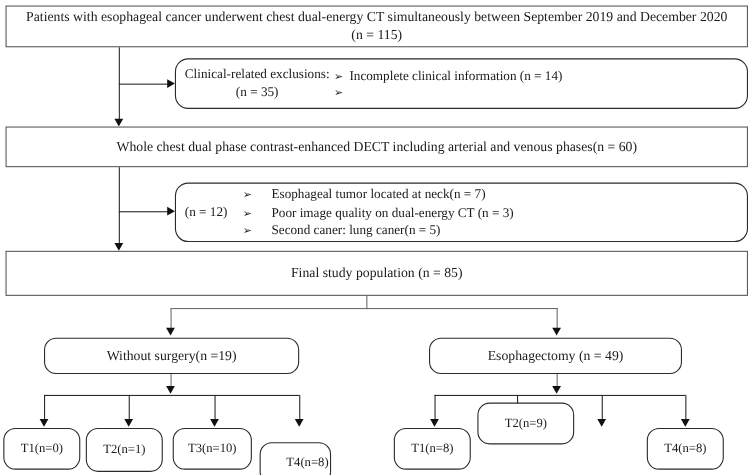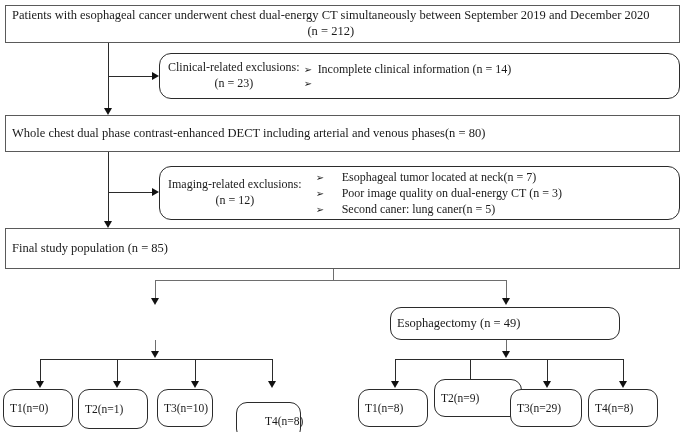--- a/index.html
+++ b/index.html
@@ -18,20 +18,21 @@
   }
 
   
   .box {
     position: absolute;
     box-sizing: border-box;
     background: #ffffff;
     border: 1.4px solid #4a4a4a;
     display: flex;
     align-items: center;
+    justify-content: center;
     text-align: center;
     line-height: 1.25;
   }
   .box.rect {
     border-radius: 0;
     border-color: #5a5a5a;
   }
   .box.round {
     border-radius: 11px;
     border-color: #2b2b2b;
@@ -106,59 +107,58 @@
   .fs11 { font-size: 11.5px; }
 </style>
 </head>
 <body>
 
 <div id="canvas">
 
   <div class="box rect fs13" style="left:5px; top:5px; width:675px; height:38px;">
     <span class="txt">
       <span>Patients with esophageal cancer underwent chest dual-energy CT simultaneously between September 2019 and December 2020</span><br>
-      <span>(n = 212)</span>
+      <span>(n = 115)</span>
     </span>
   </div>
 
   <div class="vline" style="left:108px; top:43px; width:1.2px; height:66px;"></div>
   <div class="arrow-down" style="left:104px; top:108px;"></div>
 
   <div class="hline" style="left:108px; top:76px; width:45px; height:1.2px;"></div>
   <div class="arrow-right" style="left:152px; top:72px;"></div>
 
   <div class="excl fs12" style="left:159px; top:53px; width:521px; height:46px;">
     <div class="excl-left">
       <div>Clinical-related exclusions:</div>
-      <div>(n = 23)</div>
+      <div>(n = 35)</div>
     </div>
     <div class="excl-right">
       <div class="excl-item">
         <span class="bullet tight">➢</span>
         <span class="itxt">Incomplete clinical information (n = 14)</span>
       </div>
       <div class="excl-item">
         <span class="bullet">➢</span>
       </div>
     </div>
   </div>
 
   <div class="box rect fs13" style="left:5px; top:115px; width:675px; height:37px;">
-    <span class="txt">Whole chest dual phase contrast-enhanced DECT including arterial and venous phases(n = 80)</span>
+    <span class="txt">Whole chest dual phase contrast-enhanced DECT including arterial and venous phases(n = 60)</span>
   </div>
 
   <div class="vline" style="left:108px; top:152px; width:1.2px; height:70px;"></div>
   <div class="arrow-down" style="left:104px; top:221px;"></div>
 
   <div class="hline" style="left:108px; top:192px; width:45px; height:1.2px;"></div>
   <div class="arrow-right" style="left:152px; top:188px;"></div>
 
   <div class="excl fs12" style="left:159px; top:166px; width:521px; height:54px;">
     <div class="excl-left">
-      <div>Imaging-related exclusions:</div>
       <div>(n = 12)</div>
     </div>
     <div class="excl-right" style="padding-left:14px;">
       <div class="excl-item">
         <span class="bullet">➢</span>
         <span class="itxt">Esophageal tumor located at neck(n = 7)</span>
       </div>
       <div class="excl-item">
         <span class="bullet">➢</span>
         <span class="itxt">Poor image quality on dual-energy CT (n = 3)</span>
@@ -174,20 +174,23 @@
     <span class="txt">Final study population (n = 85)</span>
   </div>
 
   <div class="vline thin" style="left:333px; top:269px; width:1.2px; height:12px;"></div>
   <div class="hline thin" style="left:155px; top:280px; width:352px; height:1.2px;"></div>
   <div class="vline thin" style="left:155px; top:280px; width:1.2px; height:20px;"></div>
   <div class="arrow-down" style="left:151px; top:298px;"></div>
   <div class="vline thin" style="left:506px; top:280px; width:1.2px; height:20px;"></div>
   <div class="arrow-down" style="left:502px; top:298px;"></div>
 
+  <div class="box round fs13" style="left:40px; top:307px; width:232px; height:33px;">
+    <span class="txt">Without surgery(n =19)</span>
+  </div>
 
   <div class="box round fs13" style="left:390px; top:307px; width:230px; height:33px;">
     <span class="txt">Esophagectomy (n = 49)</span>
   </div>
 
   <div class="vline thin" style="left:155px; top:340px; width:1.2px; height:13px;"></div>
   <div class="arrow-down" style="left:151px; top:351px;"></div>
   <div class="hline" style="left:40px; top:359px; width:232px; height:1.2px;"></div>
 
   <div class="vline" style="left:40px; top:359px; width:1.2px; height:24px;"></div>
@@ -201,21 +204,21 @@
 
   <div class="vline" style="left:272px; top:359px; width:1.2px; height:24px;"></div>
   <div class="arrow-down" style="left:268px; top:381px;"></div>
 
   <div class="box round fs11" style="left:3px; top:389px; width:70px; height:38px;">
     <span class="txt">T1(n=0)</span>
   </div>
   <div class="box round fs11" style="left:78px; top:389px; width:70px; height:40px;">
     <span class="txt">T2(n=1)</span>
   </div>
-  <div class="box round fs11" style="left:157px; top:389px; width:56px; height:38px;">
+  <div class="box round fs11" style="left:157px; top:389px; width:72px; height:38px;">
     <span class="txt">T3(n=10)</span>
   </div>
   <div class="box round fs11" style="left:236px; top:402px; width:65px; height:38px;padding-left:22px;">
     <span class="txt">T4(n=8)</span>
   </div>
 
   <div class="vline thin" style="left:506px; top:340px; width:1.2px; height:13px;"></div>
   <div class="arrow-down" style="left:502px; top:351px;"></div>
   <div class="hline" style="left:395px; top:359px; width:228px; height:1.2px;"></div>
 
@@ -227,23 +230,20 @@
 
   <div class="vline" style="left:547px; top:359px; width:1.2px; height:24px;"></div>
   <div class="arrow-down" style="left:543px; top:381px;"></div>
 
   <div class="vline" style="left:623px; top:359px; width:1.2px; height:24px;"></div>
   <div class="arrow-down" style="left:619px; top:381px;"></div>
 
   <div class="box round fs11" style="left:358px; top:389px; width:70px; height:38px;">
     <span class="txt">T1(n=8)</span>
   </div>
-  <div class="box round fs11" style="left:434px; top:379px; width:88px; height:38px;">
+  <div class="box round fs11" style="left:434px; top:366px; width:88px; height:38px;">
     <span class="txt">T2(n=9)</span>
-  </div>
-  <div class="box round fs11" style="left:510px; top:389px; width:72px; height:38px;">
-    <span class="txt">T3(n=29)</span>
   </div>
   <div class="box round fs11" style="left:588px; top:389px; width:70px; height:38px;">
     <span class="txt">T4(n=8)</span>
   </div>
 
 </div>
 
 </body></html>

